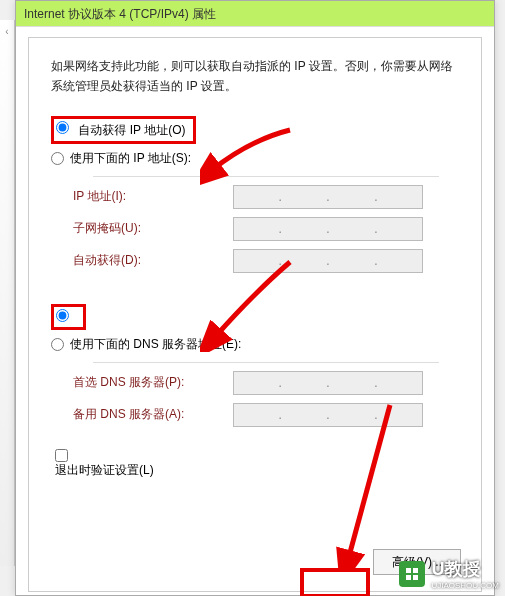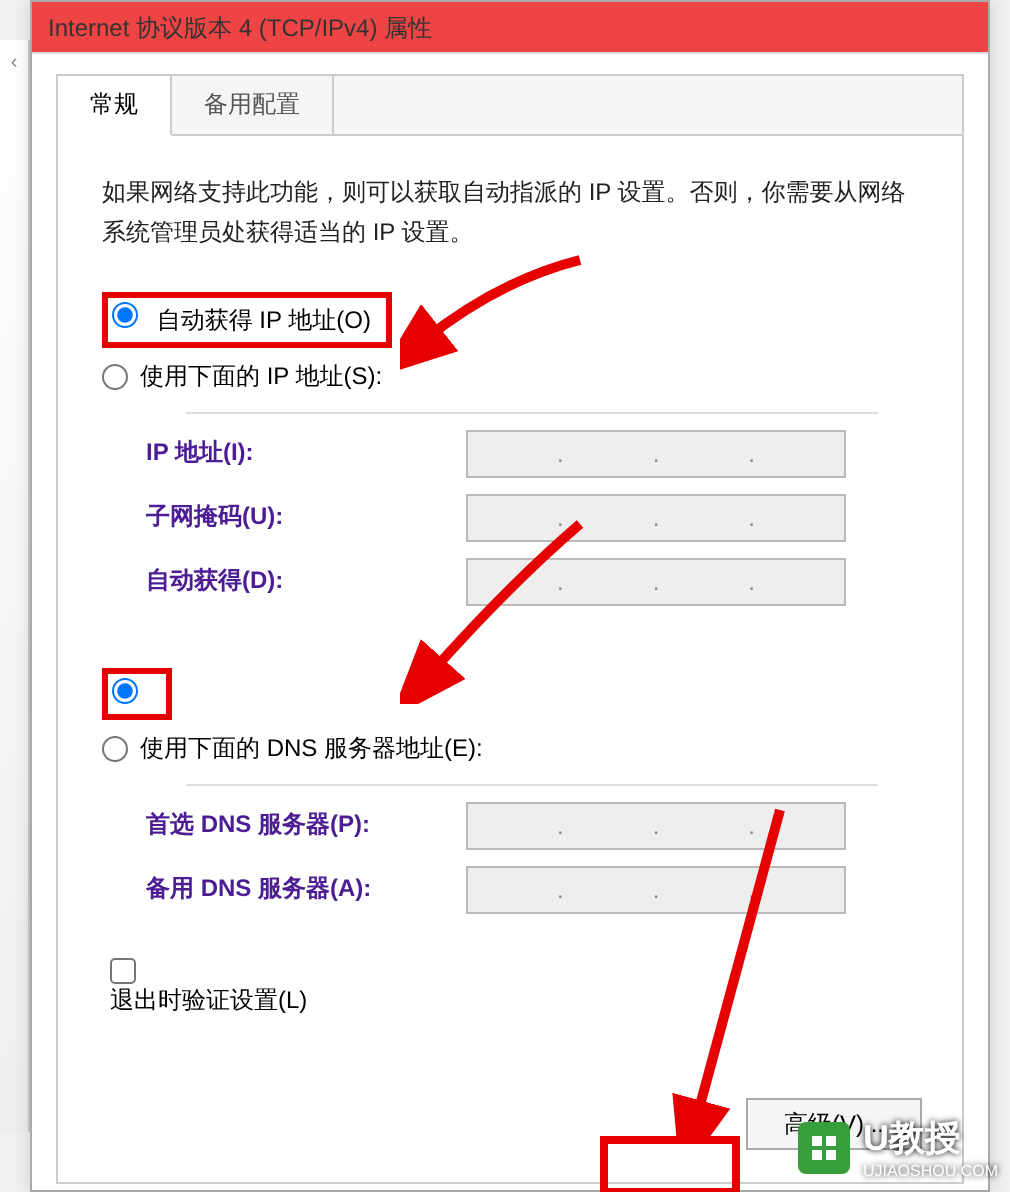--- a/index.html
+++ b/index.html
@@ -19,21 +19,21 @@
   width: 480px;
   height: 596px;
   background: #fff;
   border: 1px solid #aaa;
   box-shadow: 0 0 8px rgba(0,0,0,0.15);
 }
 .titlebar {
   height: 26px;
   line-height: 26px;
   padding-left: 8px;
-  background: #ef4444;
+  background: #bef264;
   color: #333;
   font-size: 12px;
   border-bottom: 1px solid #ddd;
 }
 .inner {
   margin: 10px 12px 0 12px;
   border: 1px solid #ccc;
   background: #fff;
   padding: 0 0 14px 0;
   position: relative;
@@ -73,22 +73,21 @@
 .radio-row input[type=radio] {
   margin-right: 6px;
 }
 .field-row {
   display: flex;
   align-items: center;
   padding: 4px 0 4px 22px;
 }
 .field-label {
   width: 160px;
-  color: #4c1d95;
-  font-weight: bold;
+  color: #7f1d1d;
 }
 .ip-box {
   width: 190px;
   height: 24px;
   background: #eee;
   border: 1px solid #bbb;
   display: flex;
   align-items: center;
   justify-content: space-evenly;
   color: #888;
@@ -169,24 +168,20 @@
 <div class="left-strip">
   <div class="ls-mark">‹</div>
 </div>
 
 <div class="window">
   <div class="titlebar">
     <span>Internet 协议版本 4 (TCP/IPv4) 属性</span>
   </div>
 
   <div class="inner">
-    <div class="tabs">
-      <div class="tab active">常规</div>
-      <div class="tab">备用配置</div>
-    </div>
 
     <div class="desc">如果网络支持此功能，则可以获取自动指派的 IP 设置。否则，你需要从网络系统管理员处获得适当的 IP 设置。</div>
 
     <div class="section">
       <div class="radio-row">
         <span class="highlight">
           <input type="radio" name="ip" checked="" style="">
           <span>自动获得 IP 地址(O)</span>
         </span>
       </div>

